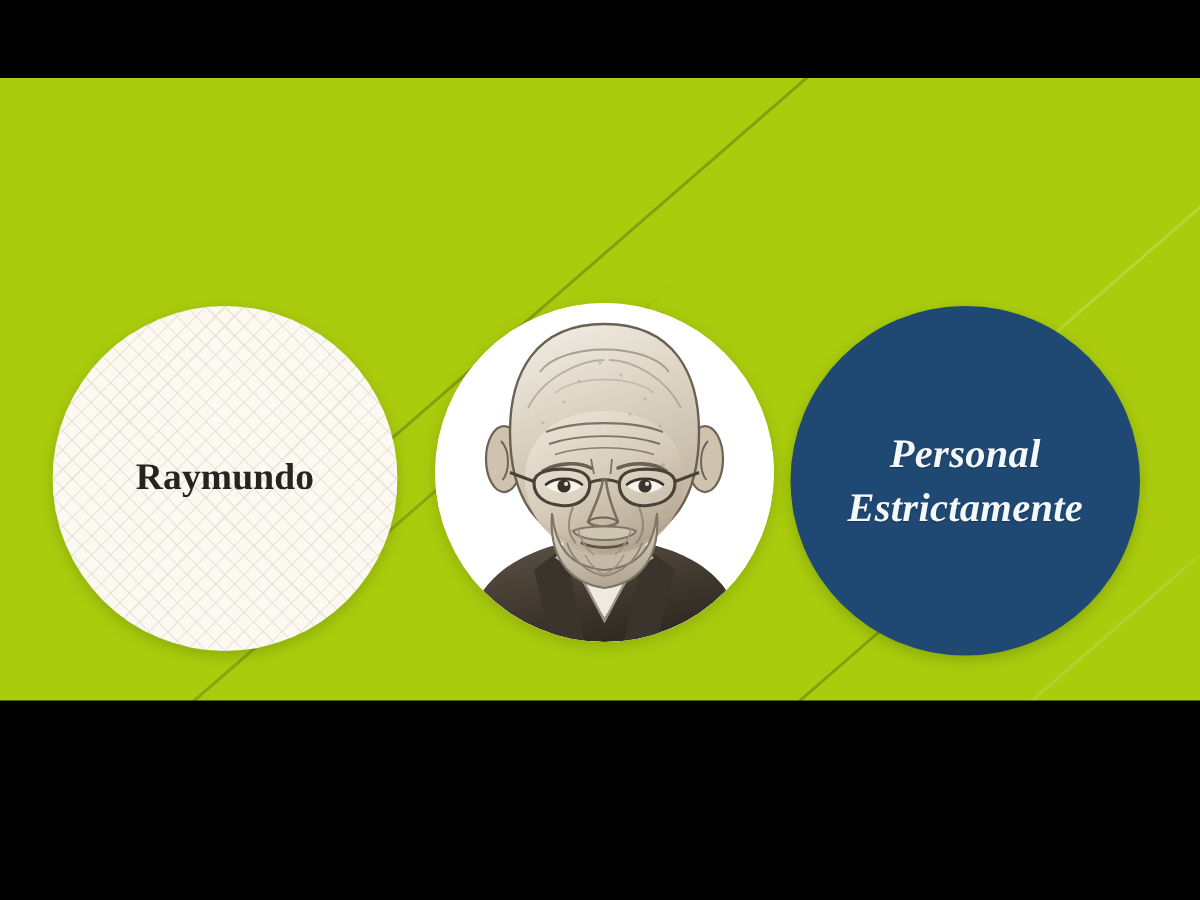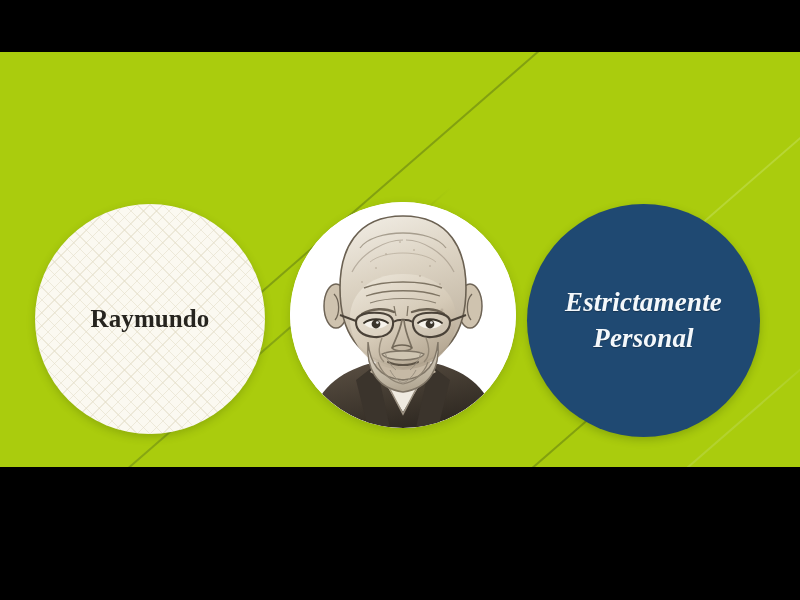--- a/index.html
+++ b/index.html
@@ -285,22 +285,22 @@
             <circle cx="72" cy="80" r="1"></circle>
               <circle cx="130" cy="74" r="1"></circle>
             <circle cx="152" cy="108" r="1.4"></circle>
           </g>
         </g>
       </svg>
     </div>
 
     <div class="circle" id="column-circle">
       <div id="column-title">
+        <span class="line-break">Personal</span>
         <span class="line-break">Estrictamente</span>
-        <span class="line-break">Personal</span>
       </div>
     </div>
 
   </div>
 
   <div class="letterbox" id="letterbox-bottom"></div>
 
 </div>
 
 </body></html>

